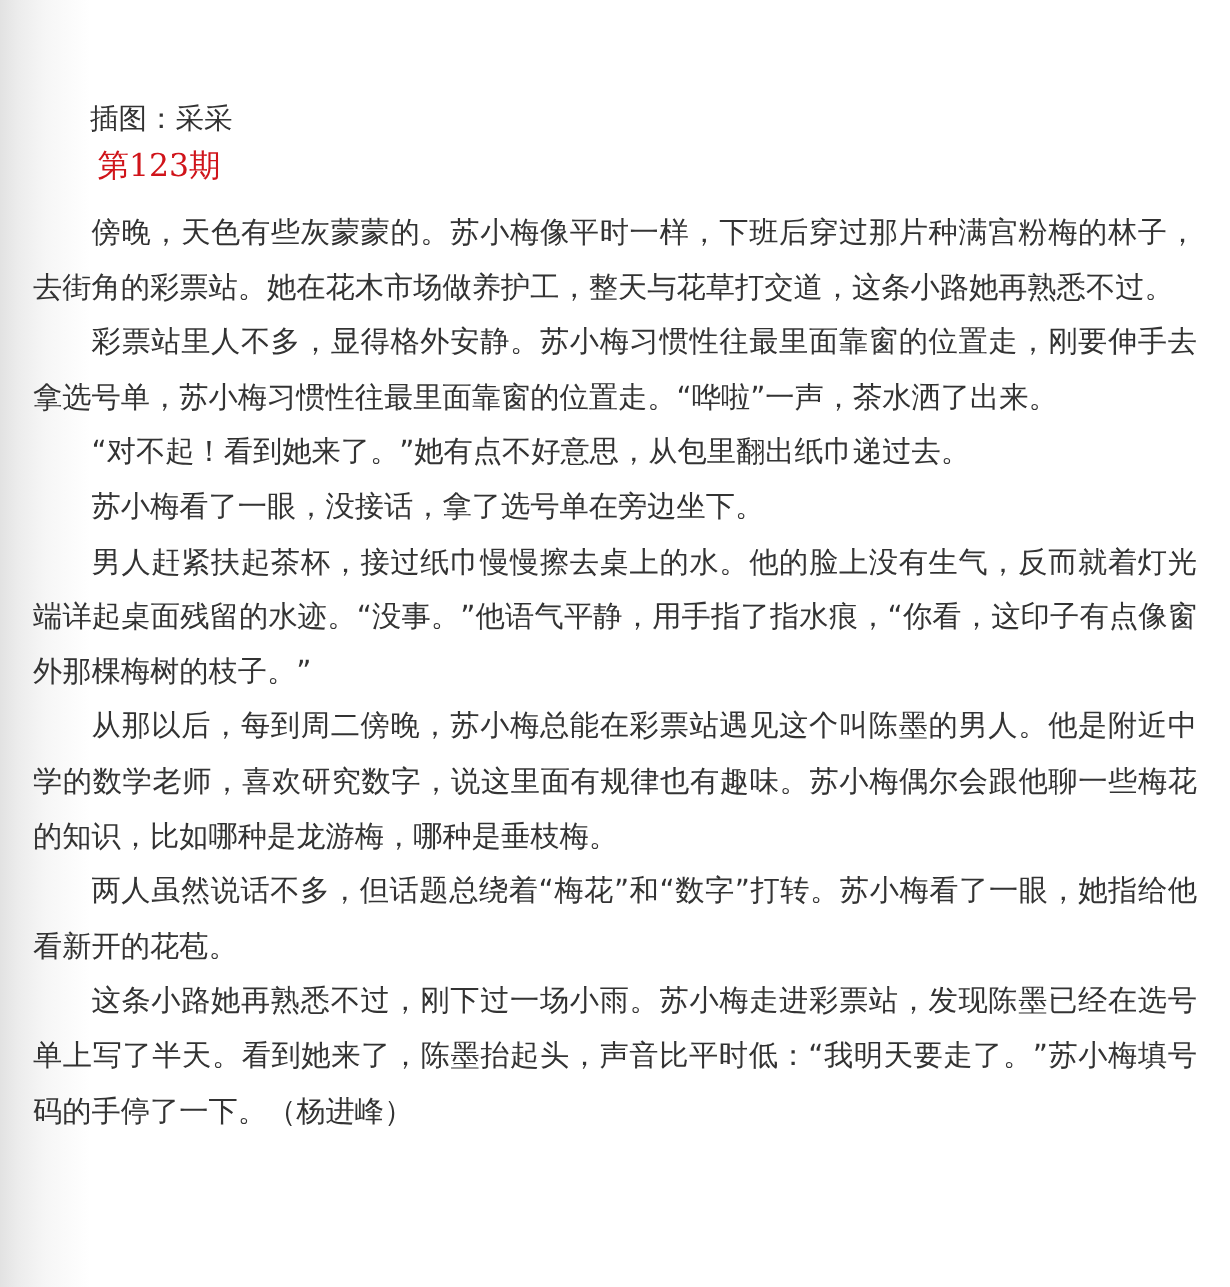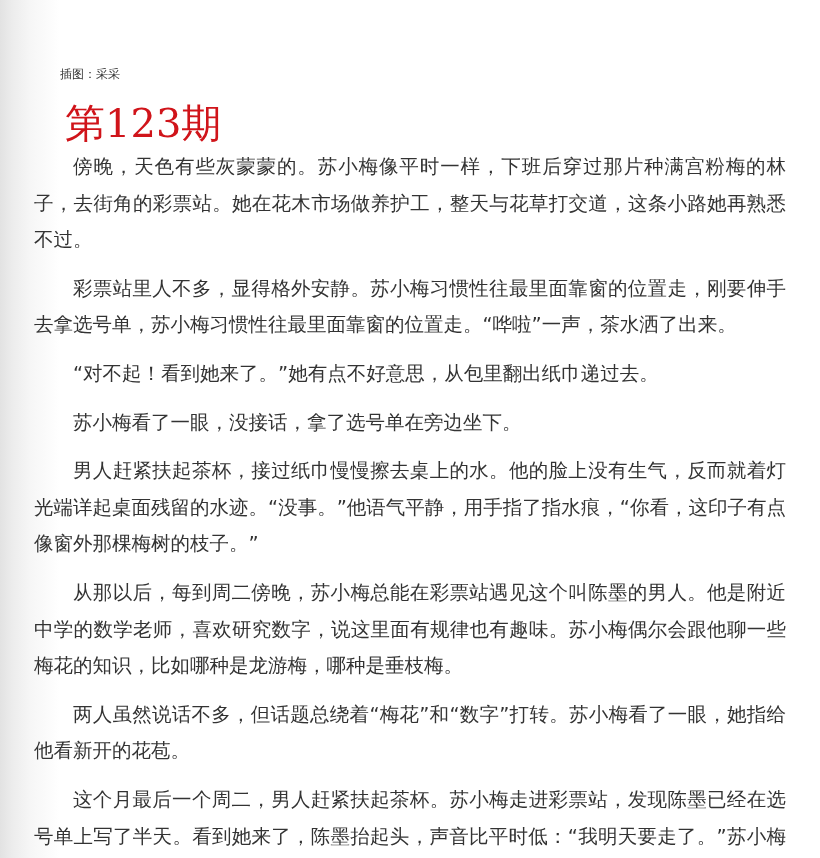--- a/index.html
+++ b/index.html
@@ -20,60 +20,60 @@
   .page {
     position: absolute;
     left: 22px;
     top: 0;
     width: 776px;
   }
   .credit {
     position: absolute;
     left: 38px;
     top: 66px;
-    font-size: 12px;
+    font-size: 19px;
     color: #333333;
     letter-spacing: 0px;
   }
   .issue-title {
     position: absolute;
     left: 43px;
     top: 96px;
     font-family: "DejaVu Serif", "Liberation Serif", serif;
-    font-size: 40px;
+    font-size: 21px;
     color: #d0141a;
     letter-spacing: 0px;
   }
   .article {
     position: absolute;
     left: 0;
     top: 137px;
     width: 776px;
     font-size: 19.5px;
     line-height: 36.6px;
     color: #333333;
     text-align: justify;
   }
   .article p {
-    margin: 12px;
+    margin: 0;
     text-indent: 39px;
   }
 </style>
 </head>
 <body>
 
 <div class="left-shade"></div>
 
 <div class="page">
   <div class="credit">插图：采采</div>
   <div class="issue-title">第123期</div>
 
   <div class="article">
     <p>傍晚，天色有些灰蒙蒙的。苏小梅像平时一样，下班后穿过那片种满宫粉梅的林子，去街角的彩票站。她在花木市场做养护工，整天与花草打交道，这条小路她再熟悉不过。</p>
     <p>彩票站里人不多，显得格外安静。苏小梅习惯性往最里面靠窗的位置走，刚要伸手去拿选号单，苏小梅习惯性往最里面靠窗的位置走。“哗啦”一声，茶水洒了出来。</p>
     <p>“对不起！看到她来了。”她有点不好意思，从包里翻出纸巾递过去。</p>
     <p>苏小梅看了一眼，没接话，拿了选号单在旁边坐下。</p>
     <p>男人赶紧扶起茶杯，接过纸巾慢慢擦去桌上的水。他的脸上没有生气，反而就着灯光端详起桌面残留的水迹。“没事。”他语气平静，用手指了指水痕，“你看，这印子有点像窗外那棵梅树的枝子。”</p>
     <p>从那以后，每到周二傍晚，苏小梅总能在彩票站遇见这个叫陈墨的男人。他是附近中学的数学老师，喜欢研究数字，说这里面有规律也有趣味。苏小梅偶尔会跟他聊一些梅花的知识，比如哪种是龙游梅，哪种是垂枝梅。</p>
     <p>两人虽然说话不多，但话题总绕着“梅花”和“数字”打转。苏小梅看了一眼，她指给他看新开的花苞。</p>
-    <p>这个月最后一个周二，男人赶紧扶起茶杯。苏小梅走进彩票站，发现陈墨已经在选号单上写了半天。看到她来了，陈墨抬起头，声音比平时低：“我明天要走了。”苏小梅填号码的手停了一下。（杨进峰）</p>
+    <p>这条小路她再熟悉不过，刚下过一场小雨。苏小梅走进彩票站，发现陈墨已经在选号单上写了半天。看到她来了，陈墨抬起头，声音比平时低：“我明天要走了。”苏小梅填号码的手停了一下。（杨进峰）</p>
   </div>
 </div>
 
 </body></html>

